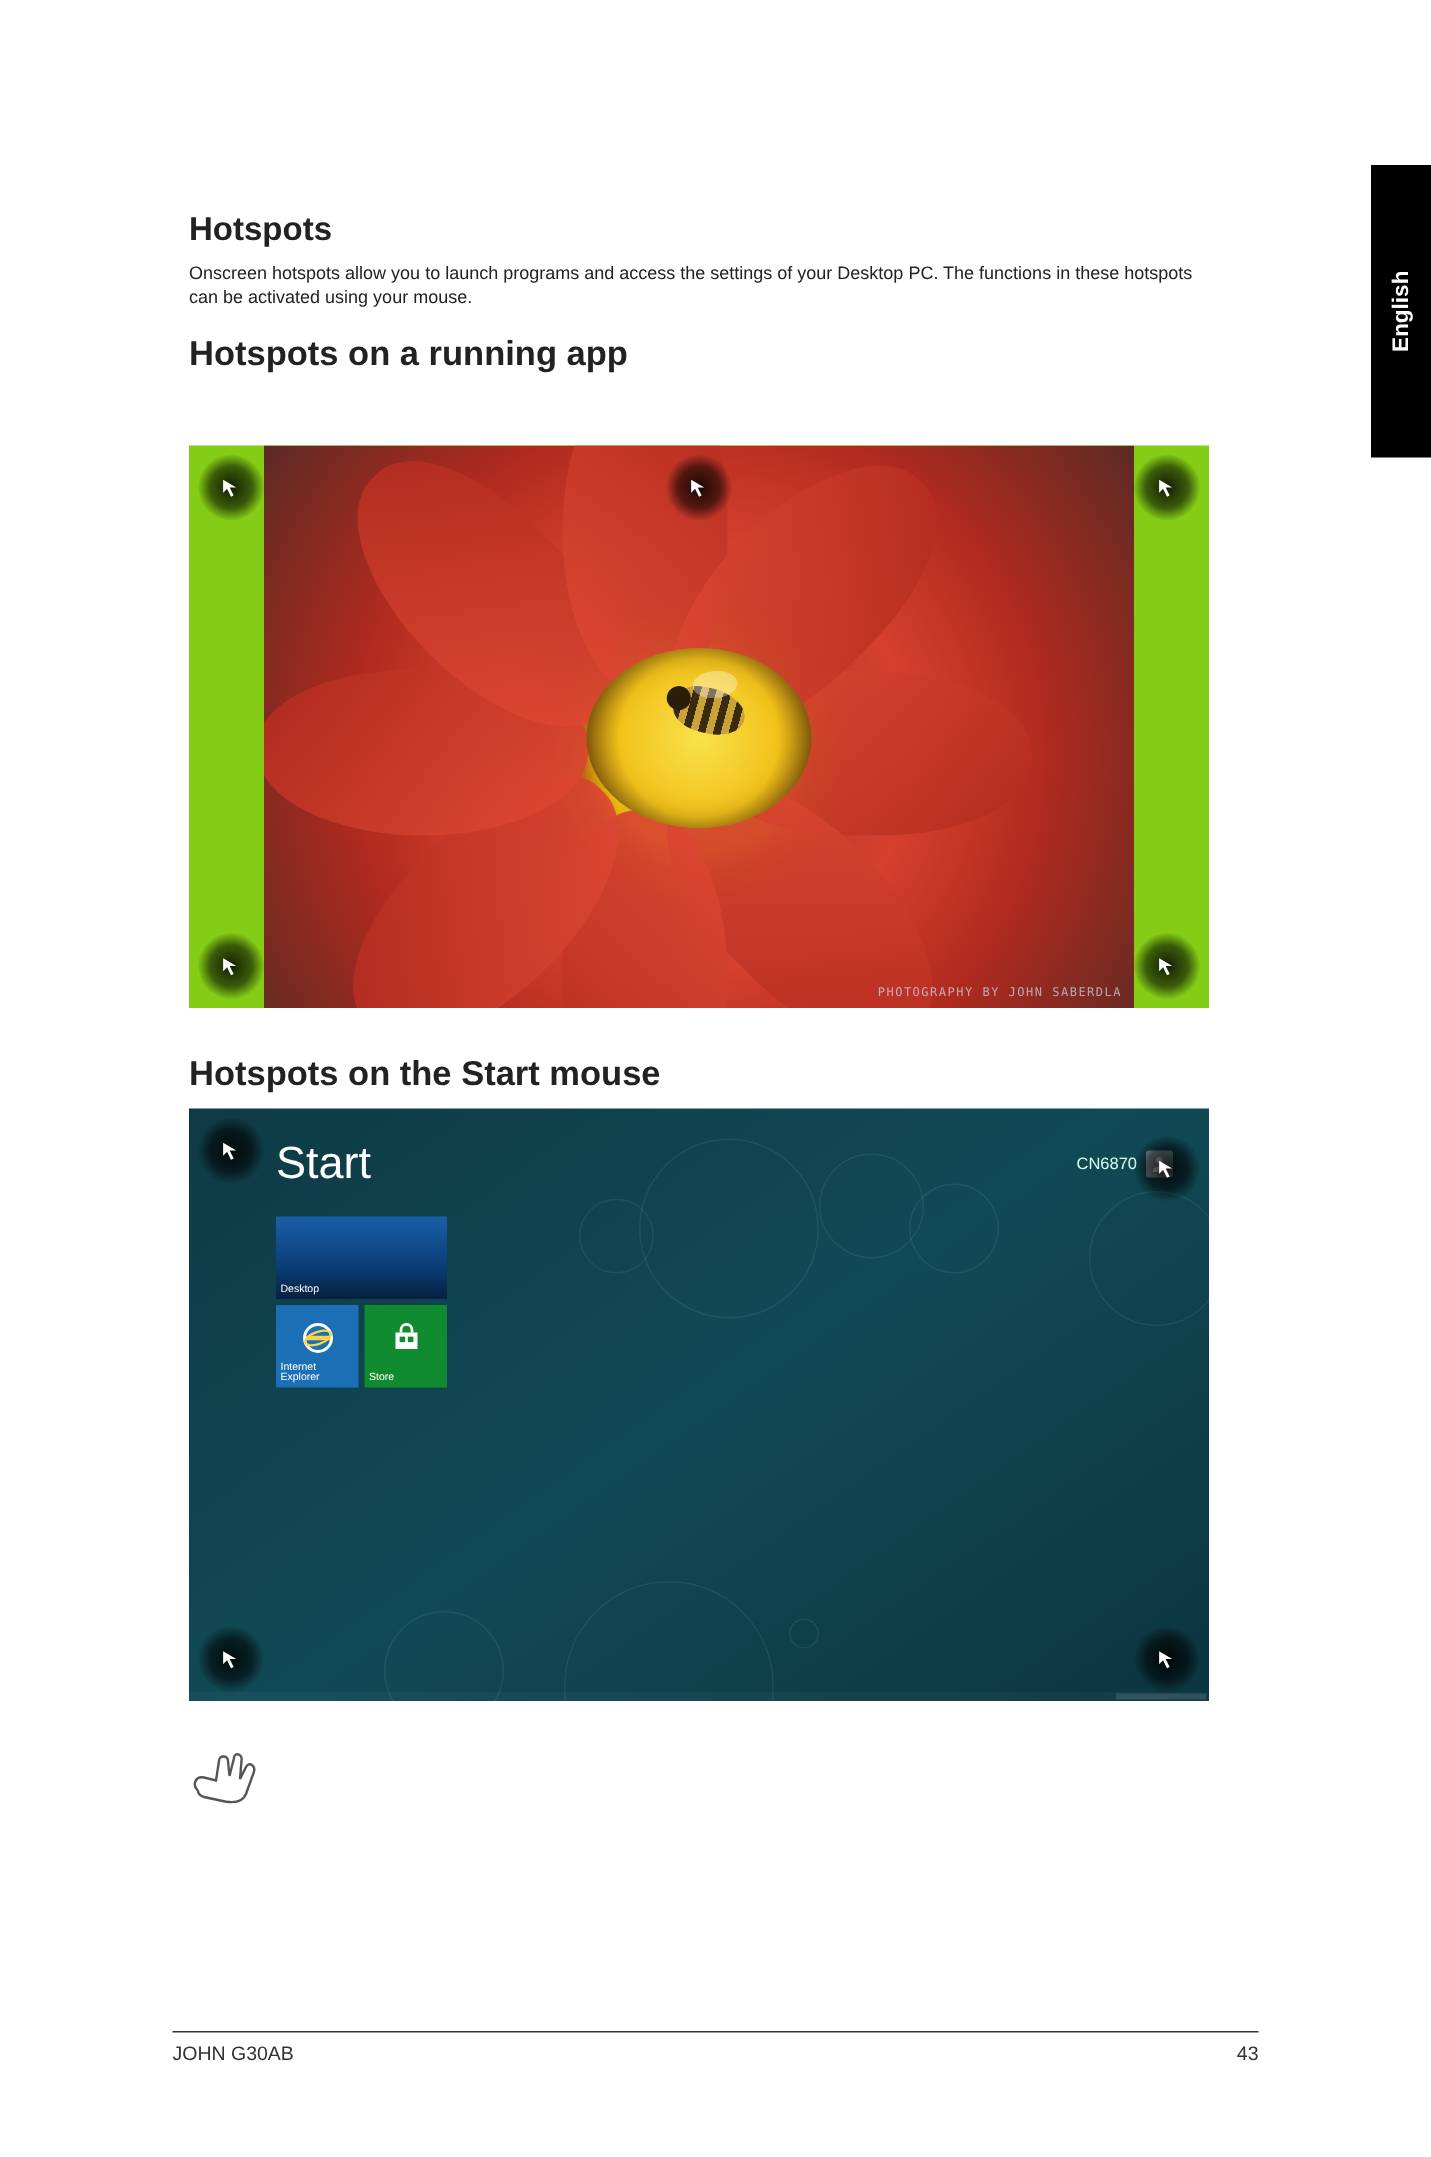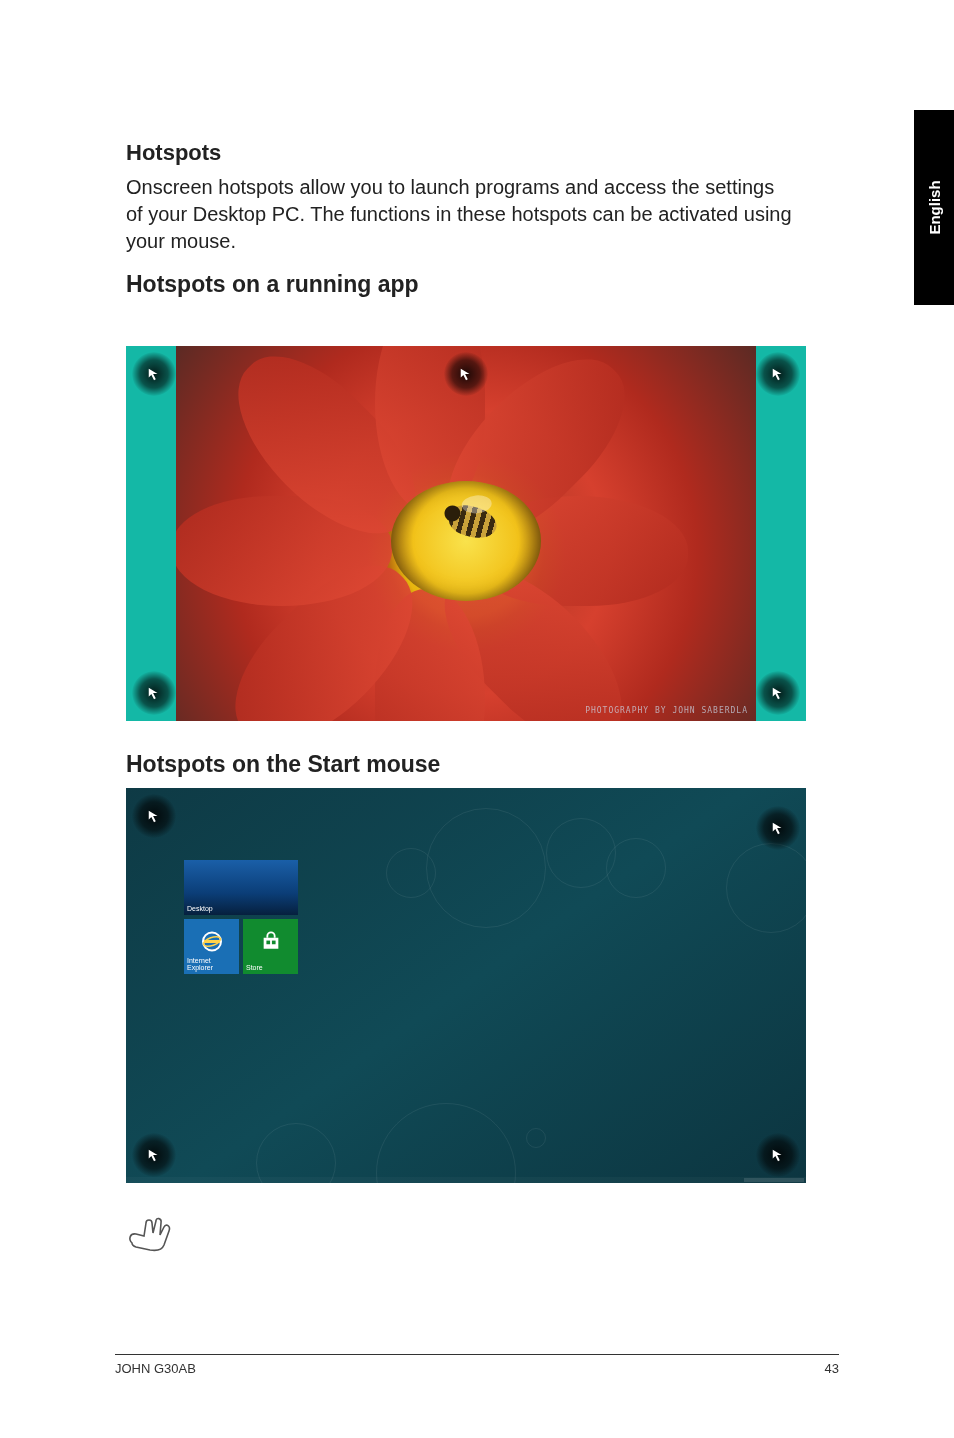--- a/index.html
+++ b/index.html
@@ -36,38 +36,38 @@
     width: 680px;
     padding-left: 11px;
   }
   h2.section-title {
     font-size: 22px;
     font-weight: bold;
     margin-bottom: 8px;
     font-family: Arial, Helvetica, sans-serif;
   }
   p.body {
-    font-size: 20px;
+    font-size: 12px;
     line-height: 1.35;
     margin-bottom: 16px;
   }
   h3.sub-title {
     font-size: 23px;
     font-weight: bold;
     margin-bottom: 10px;
   }
   
   .shot {
     width: 680px;
     position: relative;
     margin-bottom: 30px;
   }
   .shot-app {
     height: 375px;
-    background: #14b8a6;
+    background: #84cc16;
     position: relative;
     overflow: hidden;
     margin-top: 48px;
   }
   .flower-frame {
     position: absolute;
     left: 50px;
     right: 50px;
     top: 0;
     bottom: 0;
@@ -328,20 +328,32 @@
 
       <div class="bg-circle" style="width:120px;height:120px;left:300px;top:20px;"></div>
       <div class="bg-circle" style="width:70px;height:70px;left:420px;top:30px;"></div>
       <div class="bg-circle" style="width:50px;height:50px;left:260px;top:60px;"></div>
       <div class="bg-circle" style="width:60px;height:60px;left:480px;top:50px;"></div>
       <div class="bg-circle" style="width:90px;height:90px;left:600px;top:55px;"></div>
       <div class="bg-circle" style="width:140px;height:140px;left:250px;top:315px;"></div>
       <div class="bg-circle" style="width:80px;height:80px;left:130px;top:335px;"></div>
       <div class="bg-circle" style="width:20px;height:20px;left:400px;top:340px;"></div>
 
+      <div class="start-header">
+        <div class="start-title">Start</div>
+        <div class="user-block">
+          <span>CN6870</span>
+          <span class="user-avatar">
+            <svg width="12" height="12" viewBox="0 0 16 16" fill="#fff">
+                <circle cx="8" cy="5" r="3"></circle>
+                <path d="M2 15c0-3 3-5 6-5s6 2 6 5"></path>
+              </svg>
+          </span>
+        </div>
+      </div>
 
       <div class="tiles">
         <div class="tile tile-desktop">
           <span>Desktop</span>
         </div>
         <div class="tile tile-ie">
           <span class="ticon">
             <svg width="24" height="24" viewBox="0 0 24 24">
                 <circle cx="12" cy="12" r="9" fill="none" stroke="#fff" stroke-width="2"></circle>
                 <path d="M4 12h16" stroke="#ffd24a" stroke-width="3" fill="none"></path>

